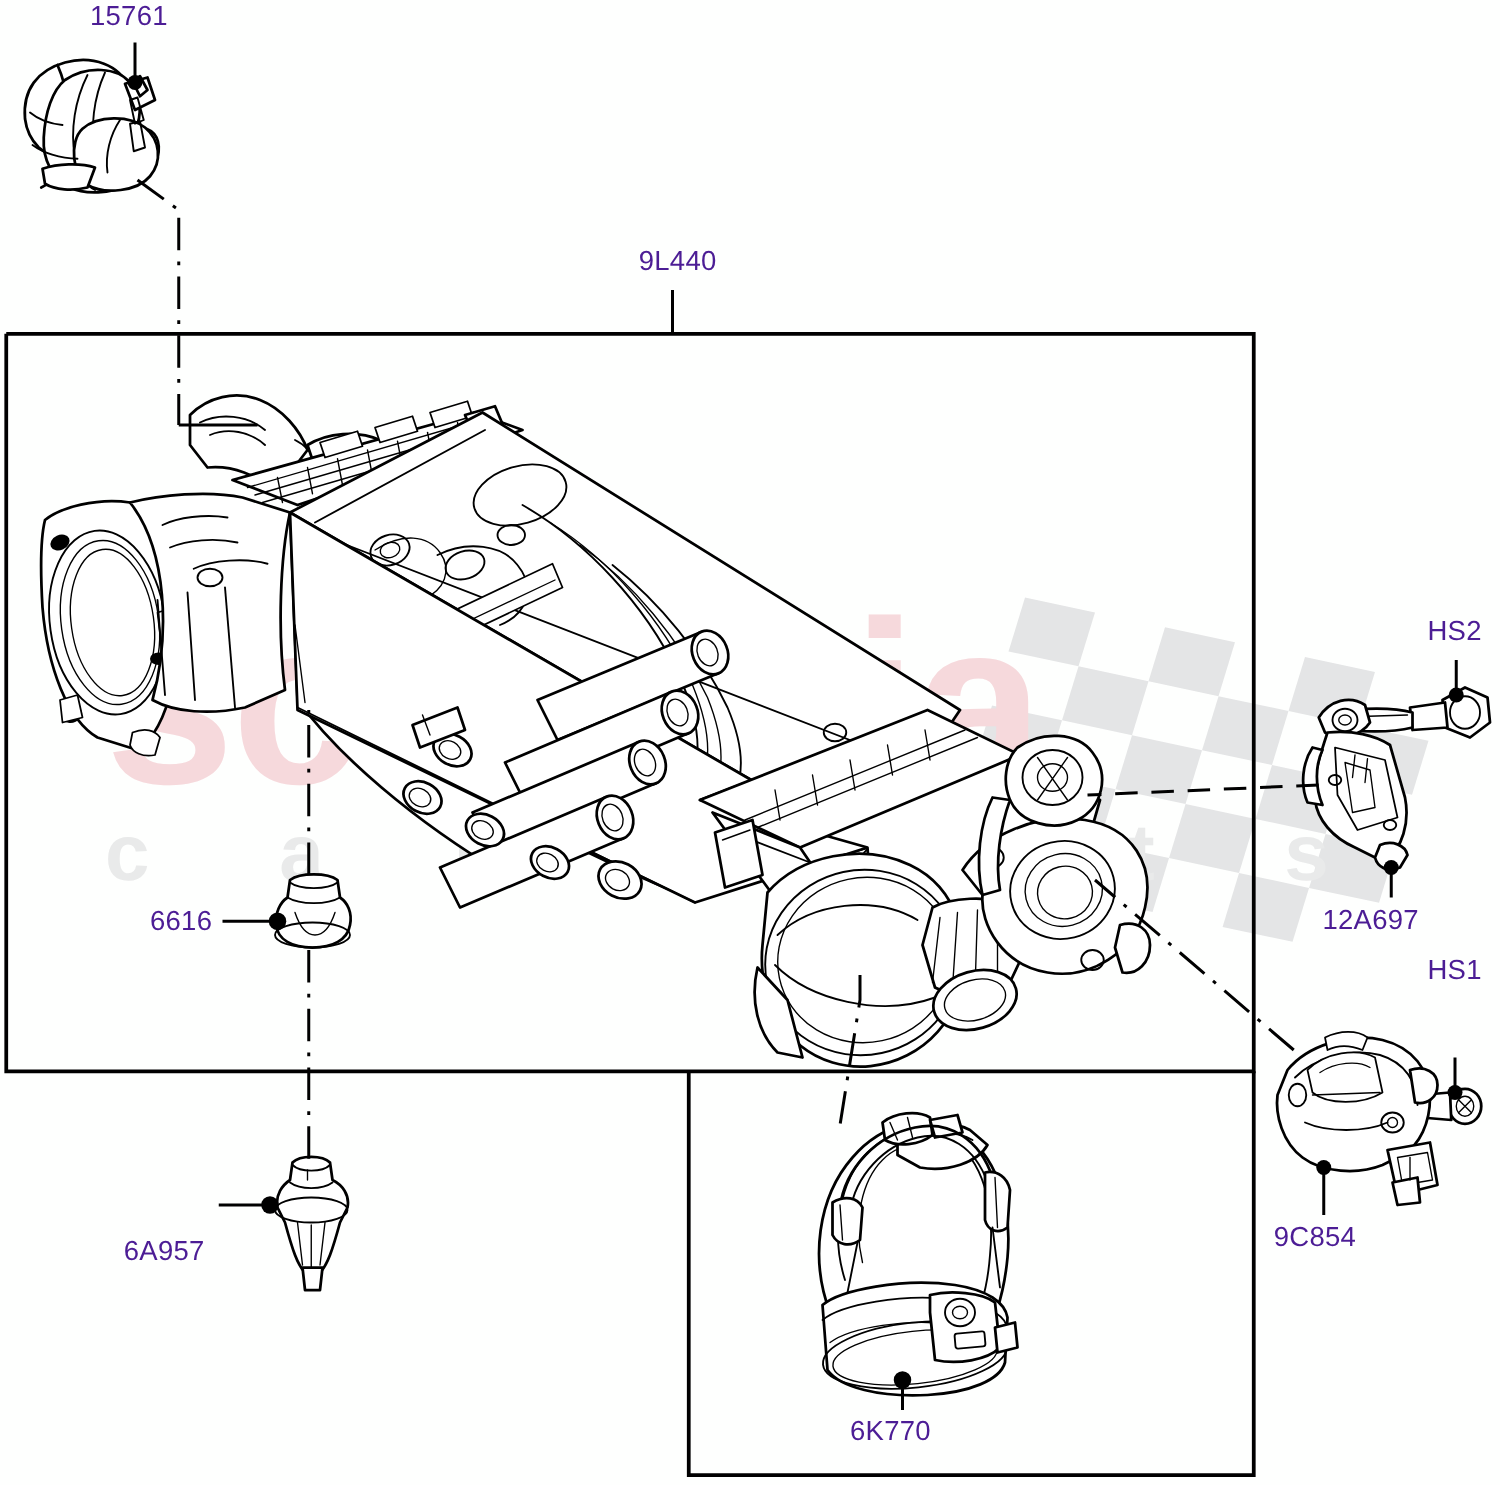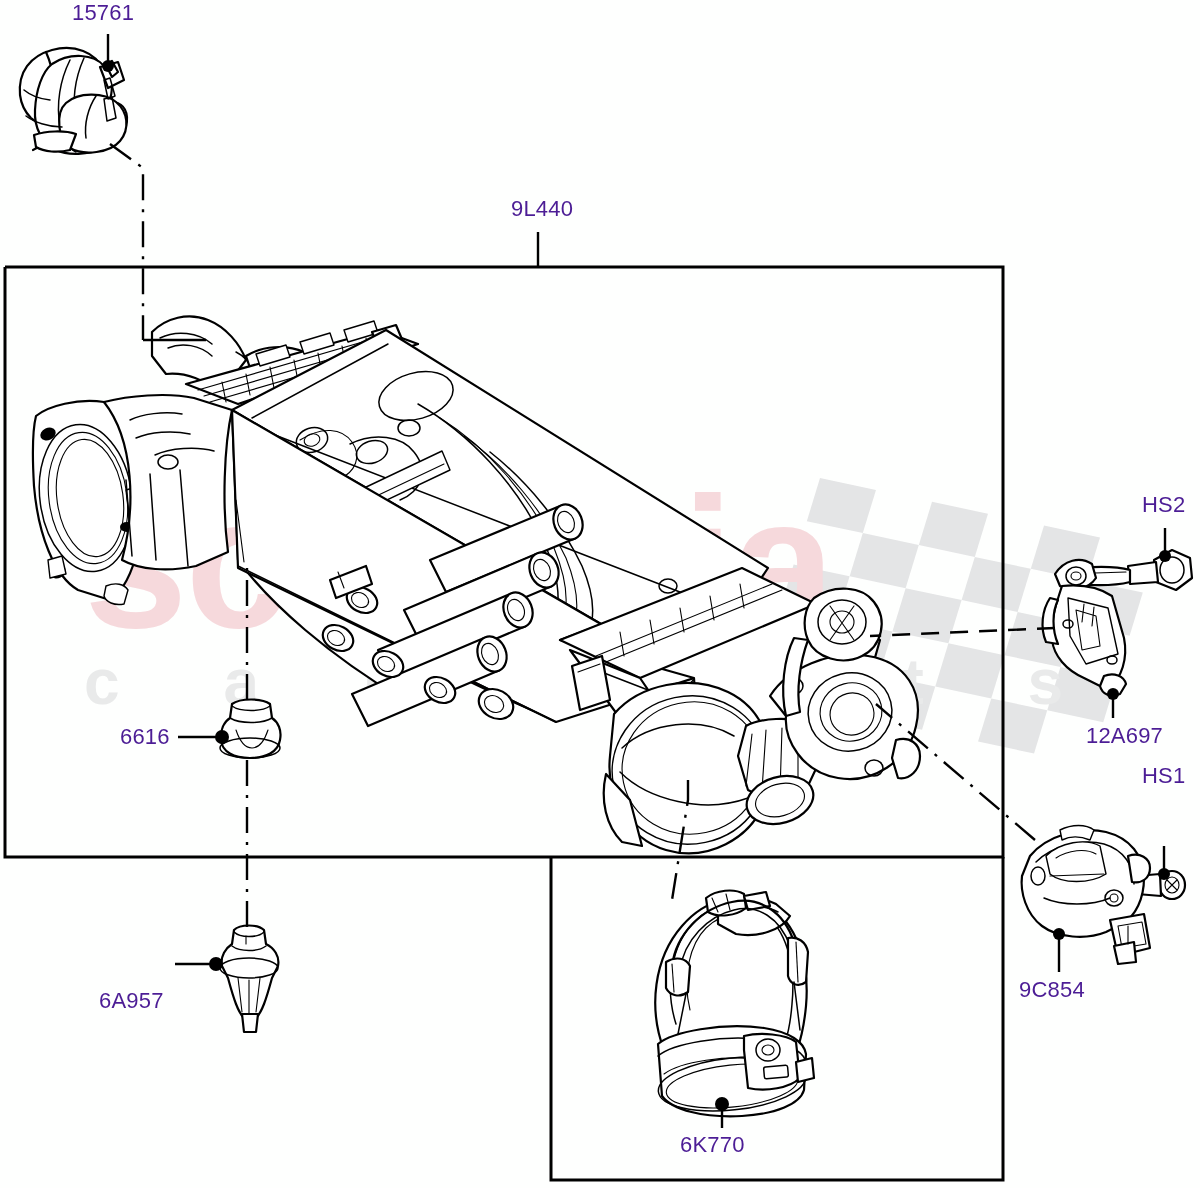--- a/index.html
+++ b/index.html
@@ -428,21 +428,21 @@
       <path class="dashpl" d="M1055,628 L870,636"></path>
 
       <path class="dashdot" d="M1035,840 L876,704"></path>
     </g>
   </svg>
 
   <div class="layer">
     <div class="lbl" style="left:72px;  top:2px;">15761</div>
     <div class="lbl" style="left:511px; top:198px;">9L440</div>
     <div class="lbl" style="left:1142px;top:494px;">HS2</div>
-    <div class="lbl" style="left:1058px;top:725px;margin-left:28px;">12A697</div>
+    <div class="lbl" style="left:1058px;top:725px;">12A697</div>
     <div class="lbl" style="left:1142px;top:765px;">HS1</div>
     <div class="lbl" style="left:1019px;top:979px;text-align:right;">9C854</div>
     <div class="lbl" style="left:120px; top:726px;">6616</div>
     <div class="lbl" style="left:99px;  top:953px;margin-top:37px;">6A957</div>
     <div class="lbl" style="left:680px; top:1134px;">6K770</div>
   </div>
 
 </div>
 
 </body></html>

